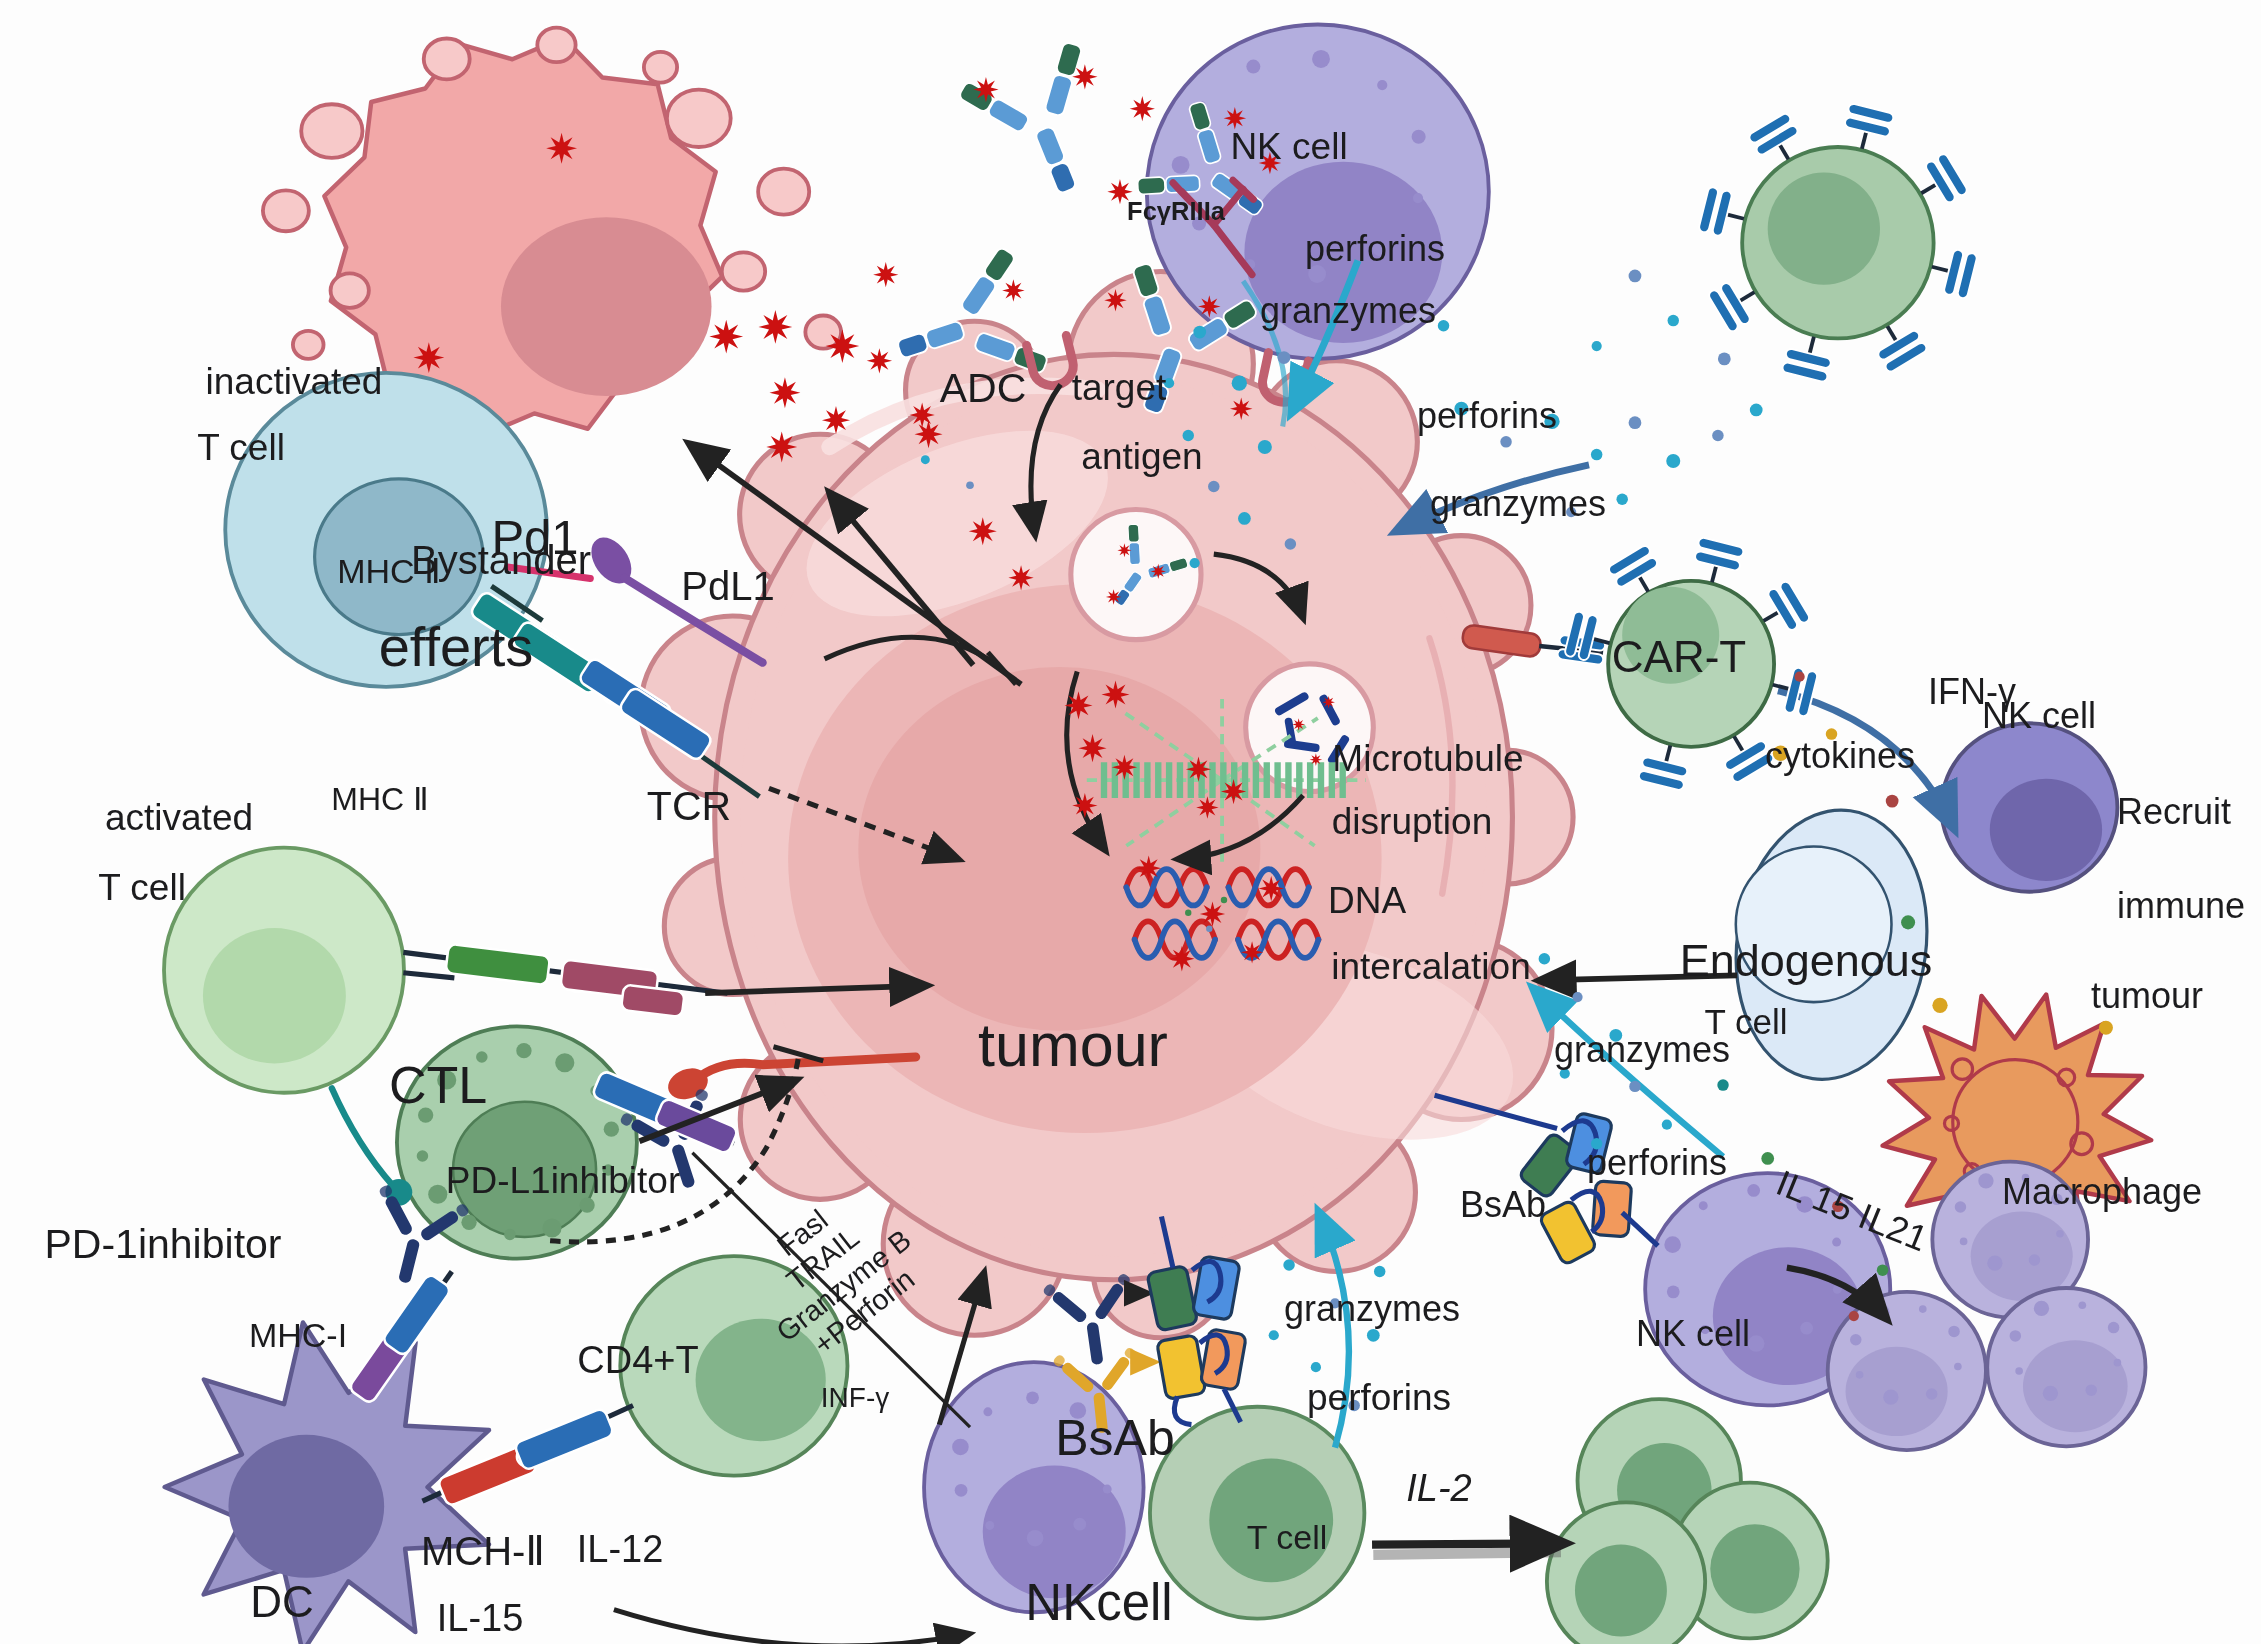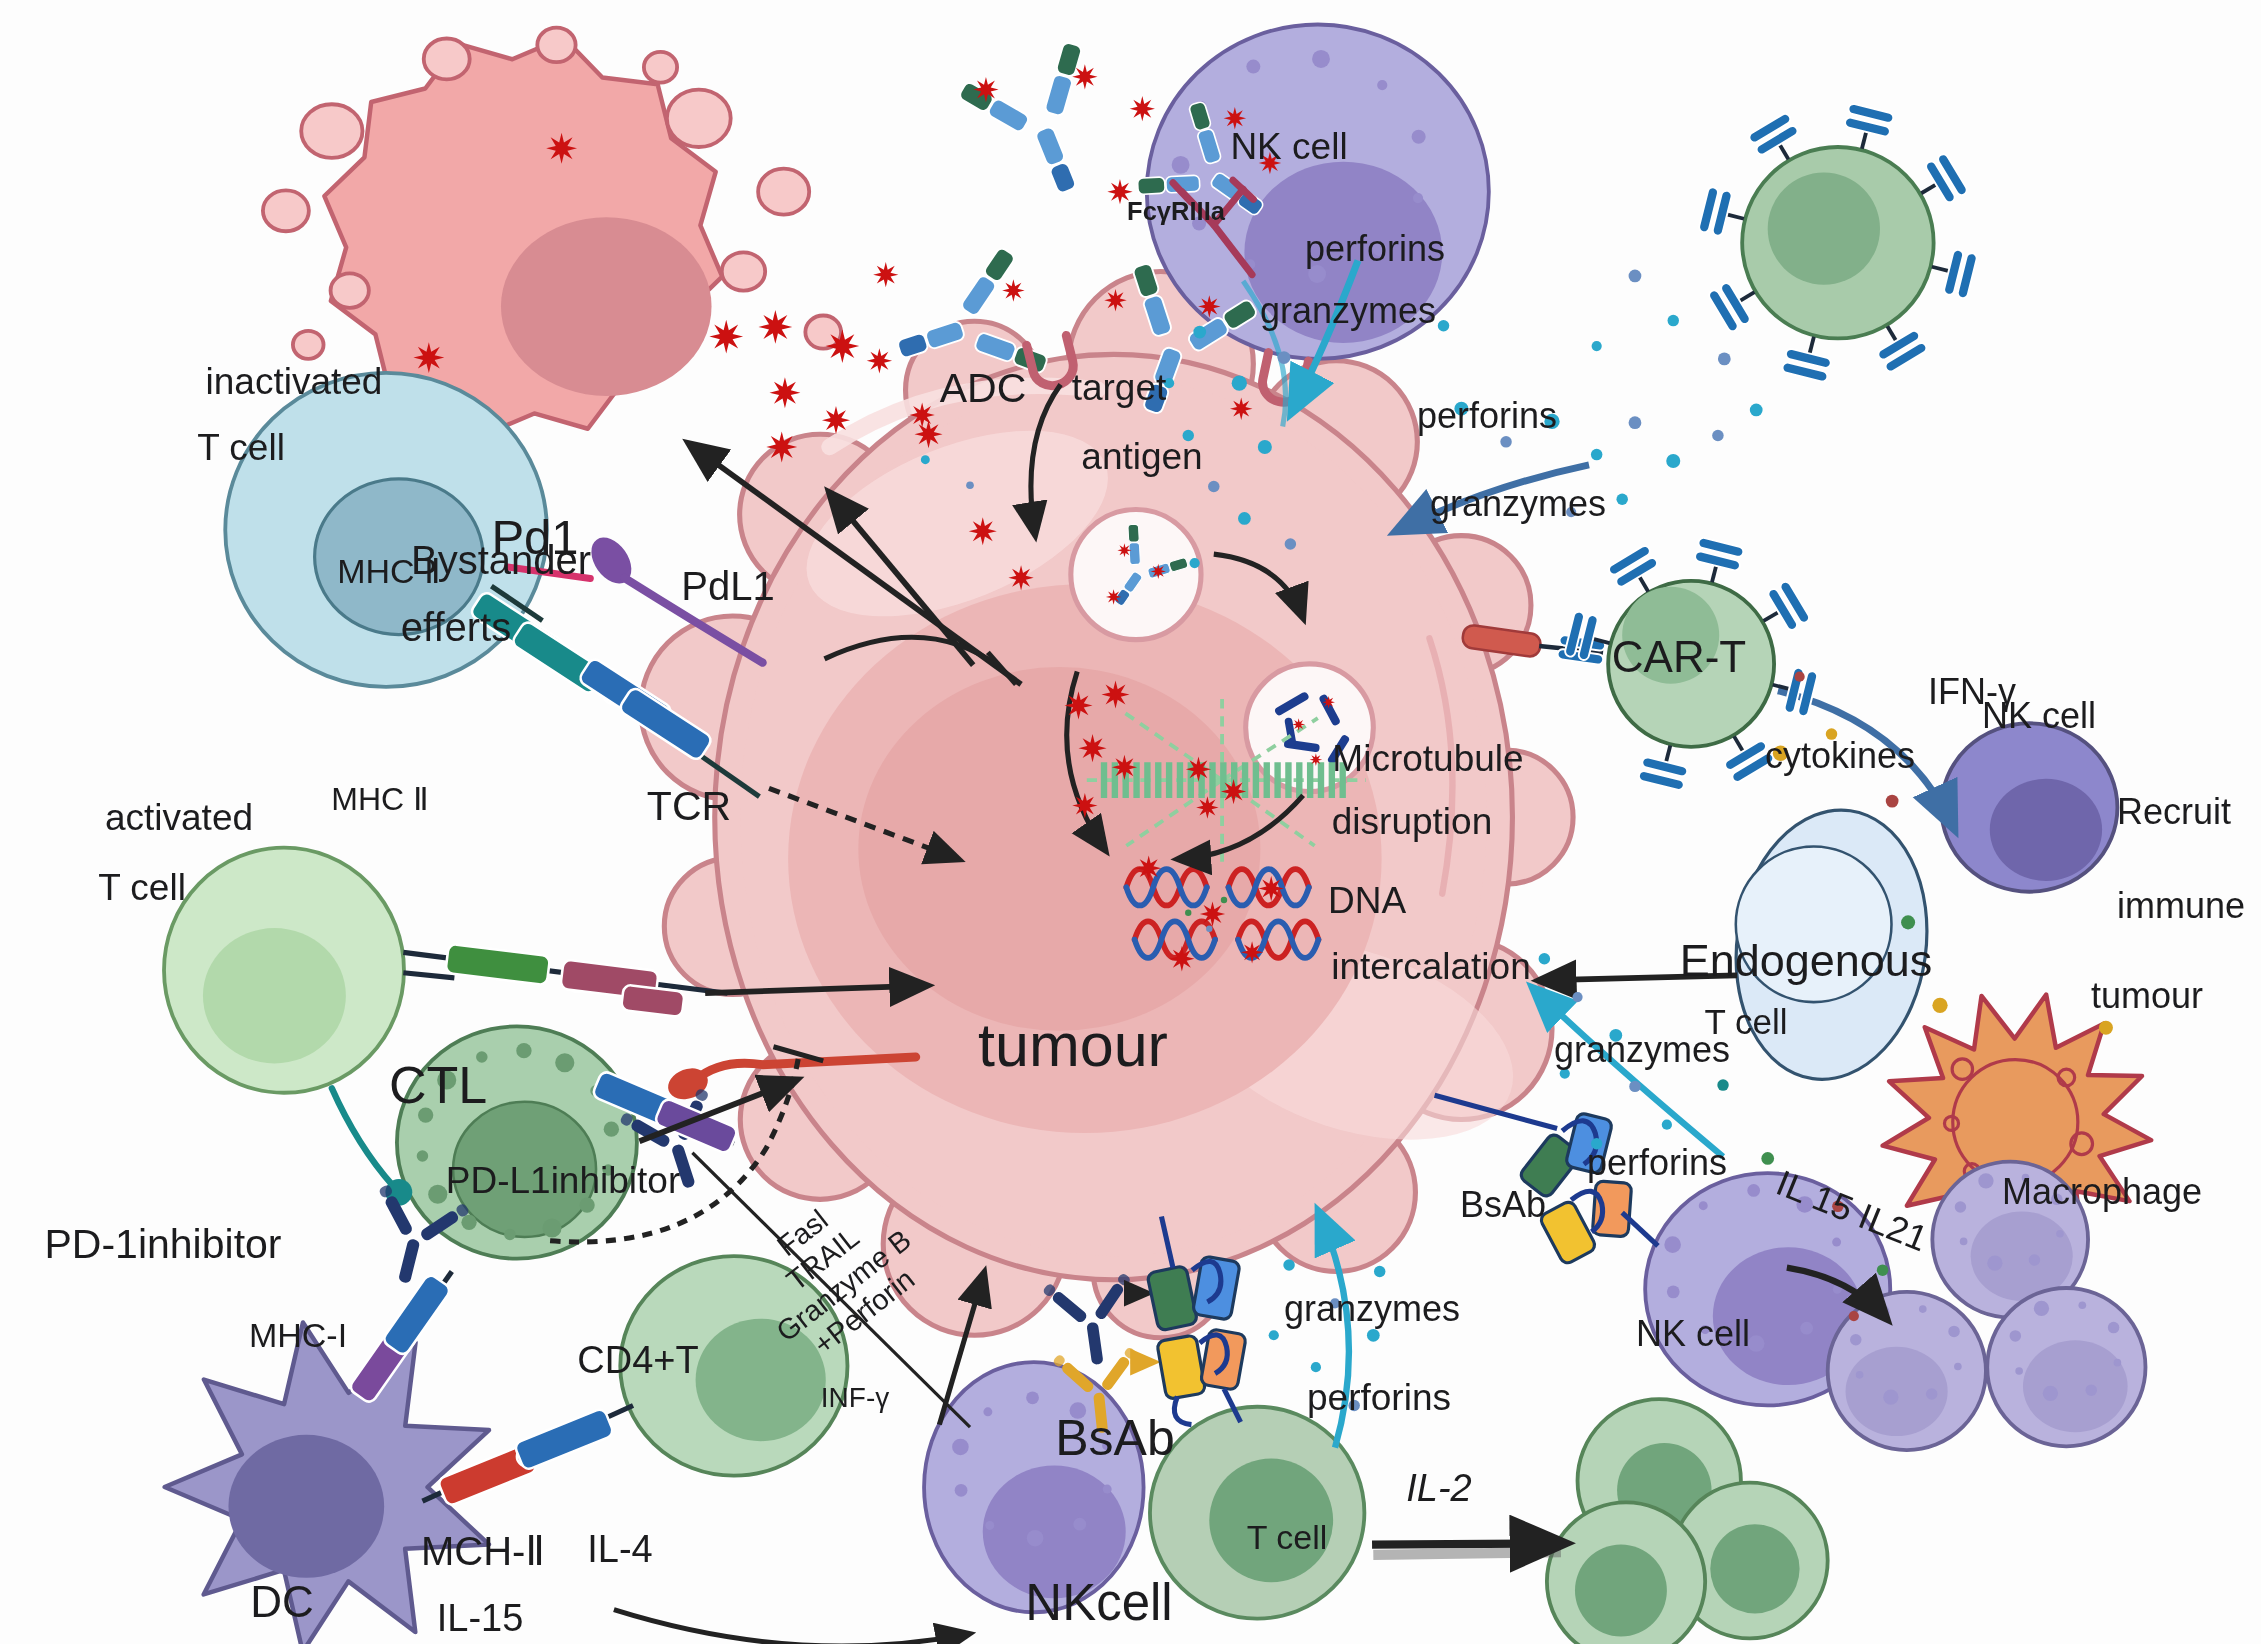--- a/index.html
+++ b/index.html
@@ -606,21 +606,21 @@
         <circle cx="1862" cy="1430" r="5" fill="#3f8f4f"></circle>
         <circle cx="1895" cy="1455" r="5" fill="#6b8fc2"></circle>
         <circle cx="1918" cy="1410" r="5" fill="#3f8f4f"></circle>
         <circle cx="1450" cy="720" r="7" fill="#2aa8cc"></circle>
         <circle cx="1520" cy="760" r="6" fill="#6b8fc2"></circle>
       </g>
 </svg>
 
 <div id="labels">
   <div class="lbl" style="left:501px;top:560px;font-size:40px">Bystander</div>
-  <div class="lbl" style="left:456px;top:627px;font-size:40px">efferts</div>
+  <div class="lbl" style="left:456px;top:647px;font-size:56px">efferts</div>
   <div class="lbl" style="left:983px;top:389px;font-size:41px">ADC</div>
   <div class="lbl" style="left:1289px;top:147px;font-size:37px">NK cell</div>
   <div class="lbl bold" style="left:1176px;top:211px;font-size:25.5px">FcγRIIIa</div>
   <div class="lbl" style="left:1375px;top:249px;font-size:36px">perforins</div>
   <div class="lbl" style="left:1348px;top:311px;font-size:36px">granzymes</div>
   <div class="lbl" style="left:1119px;top:388px;font-size:37px">target</div>
   <div class="lbl" style="left:1142px;top:457px;font-size:37px">antigen</div>
   <div class="lbl" style="left:294px;top:382px;font-size:37px">inactivated</div>
   <div class="lbl" style="left:241px;top:448px;font-size:37px">T cell</div>
   <div class="lbl" style="left:389px;top:572px;font-size:34px">MHC Ⅱ</div>
@@ -636,21 +636,21 @@
   <div class="rotblock" style="left:753px;top:1206px;font-size:29px;transform:rotate(-38deg);line-height:1.15">
     <div>Fasl</div>
     <div>TRAIL</div>
     <div>Granzyme B</div>
     <div>+Perforin</div>
   </div>
   <div class="lbl" style="left:298px;top:1336px;font-size:34px">MHC-I</div>
   <div class="lbl" style="left:638px;top:1361px;font-size:38px">CD4+T</div>
   <div class="lbl" style="left:483px;top:1551px;font-size:40px">MCH-Ⅱ</div>
   <div class="lbl" style="left:282px;top:1602px;font-size:44px">DC</div>
-  <div class="lbl" style="left:620px;top:1550px;font-size:38px">IL-4</div>
+  <div class="lbl" style="left:620px;top:1550px;font-size:38px">IL-12</div>
   <div class="lbl" style="left:480px;top:1619px;font-size:38px">IL-15</div>
   <div class="lbl" style="left:1099px;top:1603px;font-size:51px">NKcell</div>
   <div class="lbl" style="left:855px;top:1398px;font-size:28px">INF-γ</div>
   <div class="lbl" style="left:1115px;top:1438px;font-size:50px">BsAb</div>
   <div class="lbl" style="left:1372px;top:1309px;font-size:36px">granzymes</div>
   <div class="lbl" style="left:1379px;top:1398px;font-size:37px">perforins</div>
   <div class="lbl" style="left:1287px;top:1538px;font-size:34px">T cell</div>
   <div class="lbl ital" style="left:1439px;top:1489px;font-size:38px">IL-2</div>
   <div class="lbl" style="left:1487px;top:416px;font-size:36px">perforins</div>
   <div class="lbl" style="left:1518px;top:504px;font-size:36px">granzymes</div>

